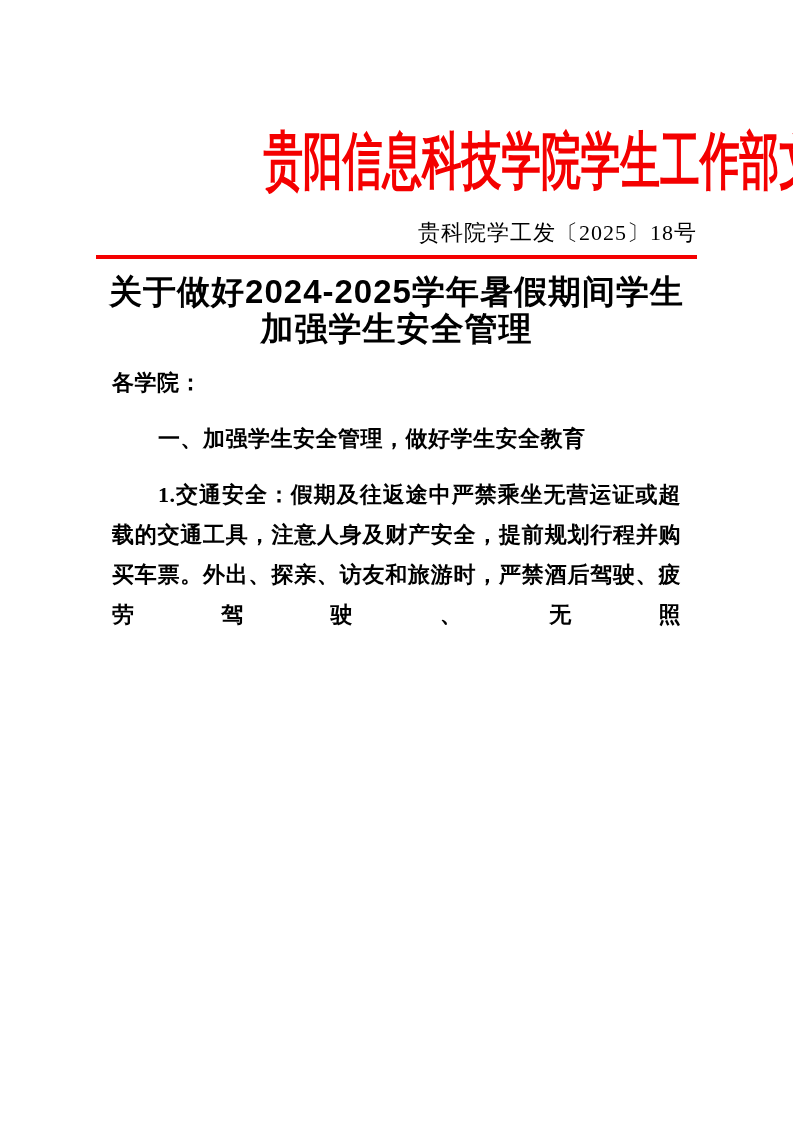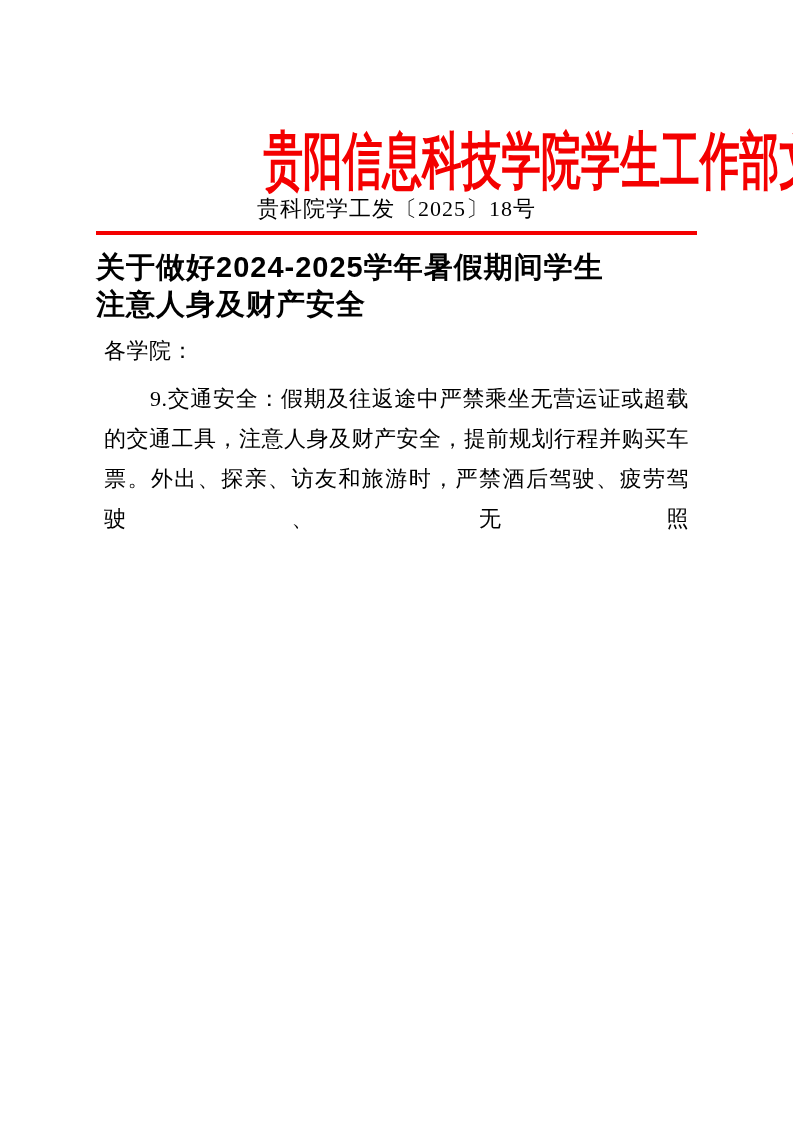--- a/index.html
+++ b/index.html
@@ -32,52 +32,53 @@
     font-size: 62px;
     line-height: 70px;
     font-weight: bold;
     color: var(--red, #f40000);
     transform: scaleX(0.64);
     transform-origin: center center;
     font-family: "Liberation Serif", "DejaVu Serif", serif;
   }
   
   .doc-number {
-    text-align: center;
+    margin-top: 24px;
+    text-align: right;
     font-size: 22px;
     line-height: 26px;
     letter-spacing: 1px;
   }
   
   .red-line {
     margin-top: 9px;
     height: 4px;
     background: var(--red, #f40000);
   }
   
   .doc-title {
     margin: 14px 0 0 0;
-    text-align: left;
+    text-align: center;
     font-weight: bold;
-    font-size: 29px;
+    font-size: 33px;
     line-height: 37px;
     font-family: "Liberation Sans", "DejaVu Sans", sans-serif;
     letter-spacing: 1px;
   }
   .title-line { display: block; }
   
   .body-text {
     margin-top: 6px;
     font-size: 22px;
     line-height: 40px;
     text-align: justify;
     text-justify: inter-character;
     letter-spacing: 0.5px;
   }
-  .body-text p { margin: 8px; }
+  .body-text p { margin: 16px; font-weight: bold; }
   .para { text-indent: 46px; }
   .heading {
     text-indent: 46px;
     font-weight: bold;
     font-family: "Liberation Sans", "DejaVu Sans", sans-serif;
   }
   .continued { text-align-last: justify; }
 </style>
 </head>
 <body>
@@ -88,22 +89,23 @@
     <div class="letterhead">
       <span class="letterhead-text">贵阳信息科技学院学生工作部文件</span>
     </div>
 
     <div class="doc-number">贵科院学工发〔2025〕18号</div>
 
     <div class="red-line"></div>
 
     <h1 class="doc-title">
       <span class="title-line">关于做好2024-2025学年暑假期间学生</span>
-      <span class="title-line">注意人身及财产安全</span>
+      <span class="title-line">加强学生安全管理</span>
     </h1>
 
     <div class="body-text">
       <p class="plain">各学院：</p>
-      <p class="para continued">9.交通安全：假期及往返途中严禁乘坐无营运证或超载的交通工具，注意人身及财产安全，提前规划行程并购买车票。外出、探亲、访友和旅游时，严禁酒后驾驶、疲劳驾驶、无照</p>
+      <p class="heading">一、加强学生安全管理，做好学生安全教育</p>
+      <p class="para continued">1.交通安全：假期及往返途中严禁乘坐无营运证或超载的交通工具，注意人身及财产安全，提前规划行程并购买车票。外出、探亲、访友和旅游时，严禁酒后驾驶、疲劳驾驶、无照</p>
     </div>
 
   </div>
 </div>
 
 </body></html>

